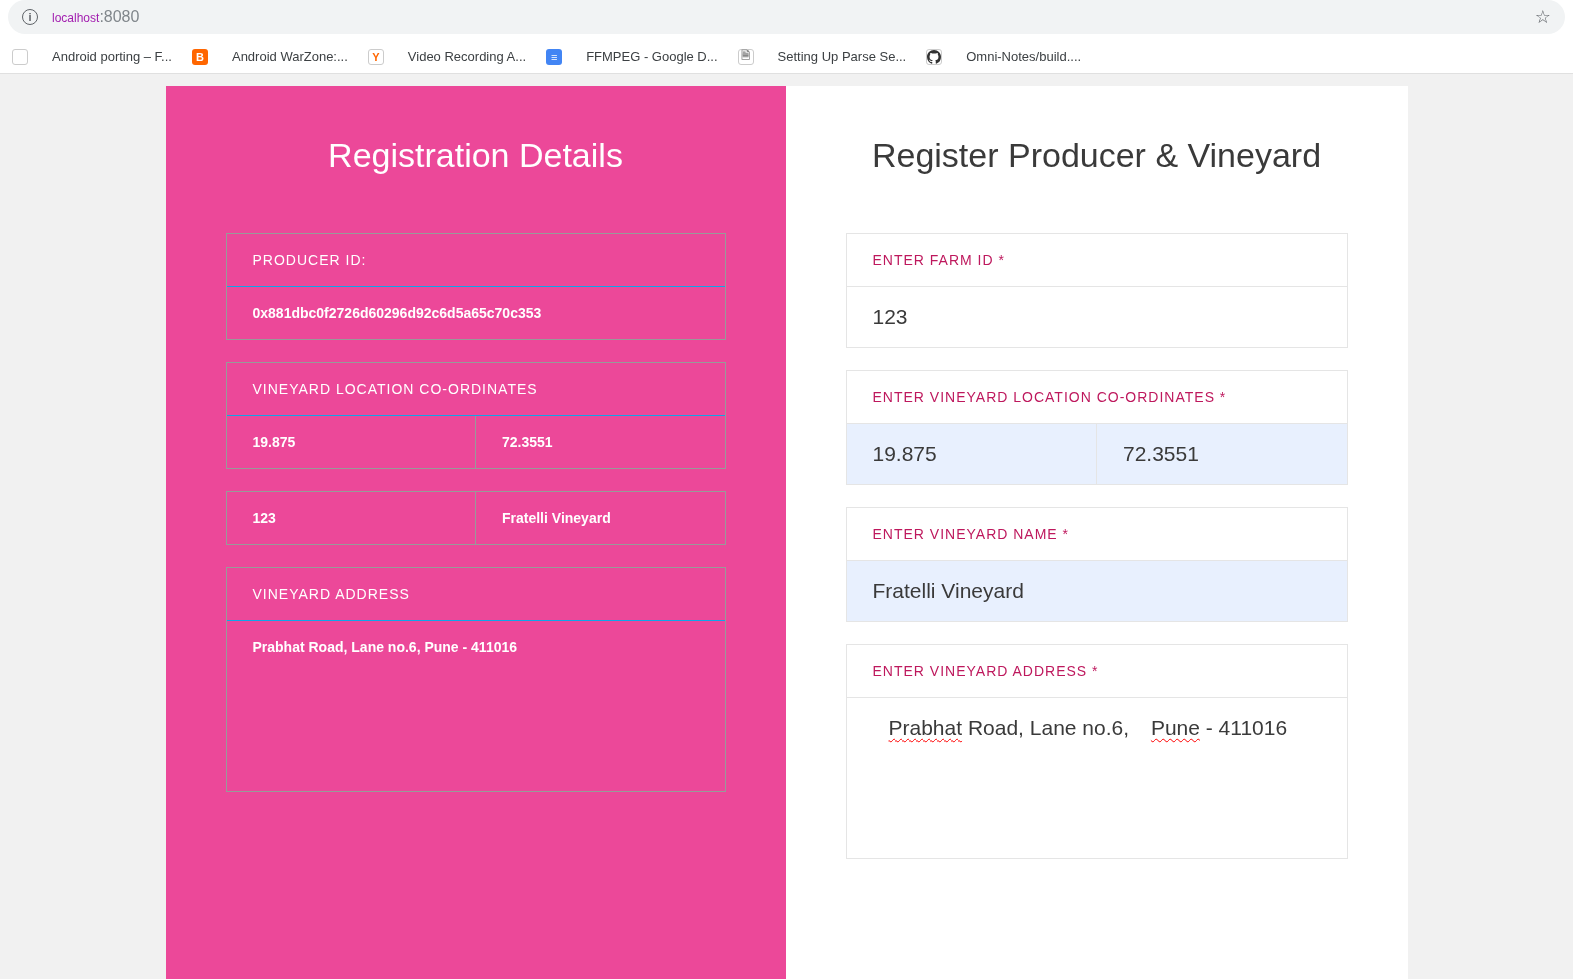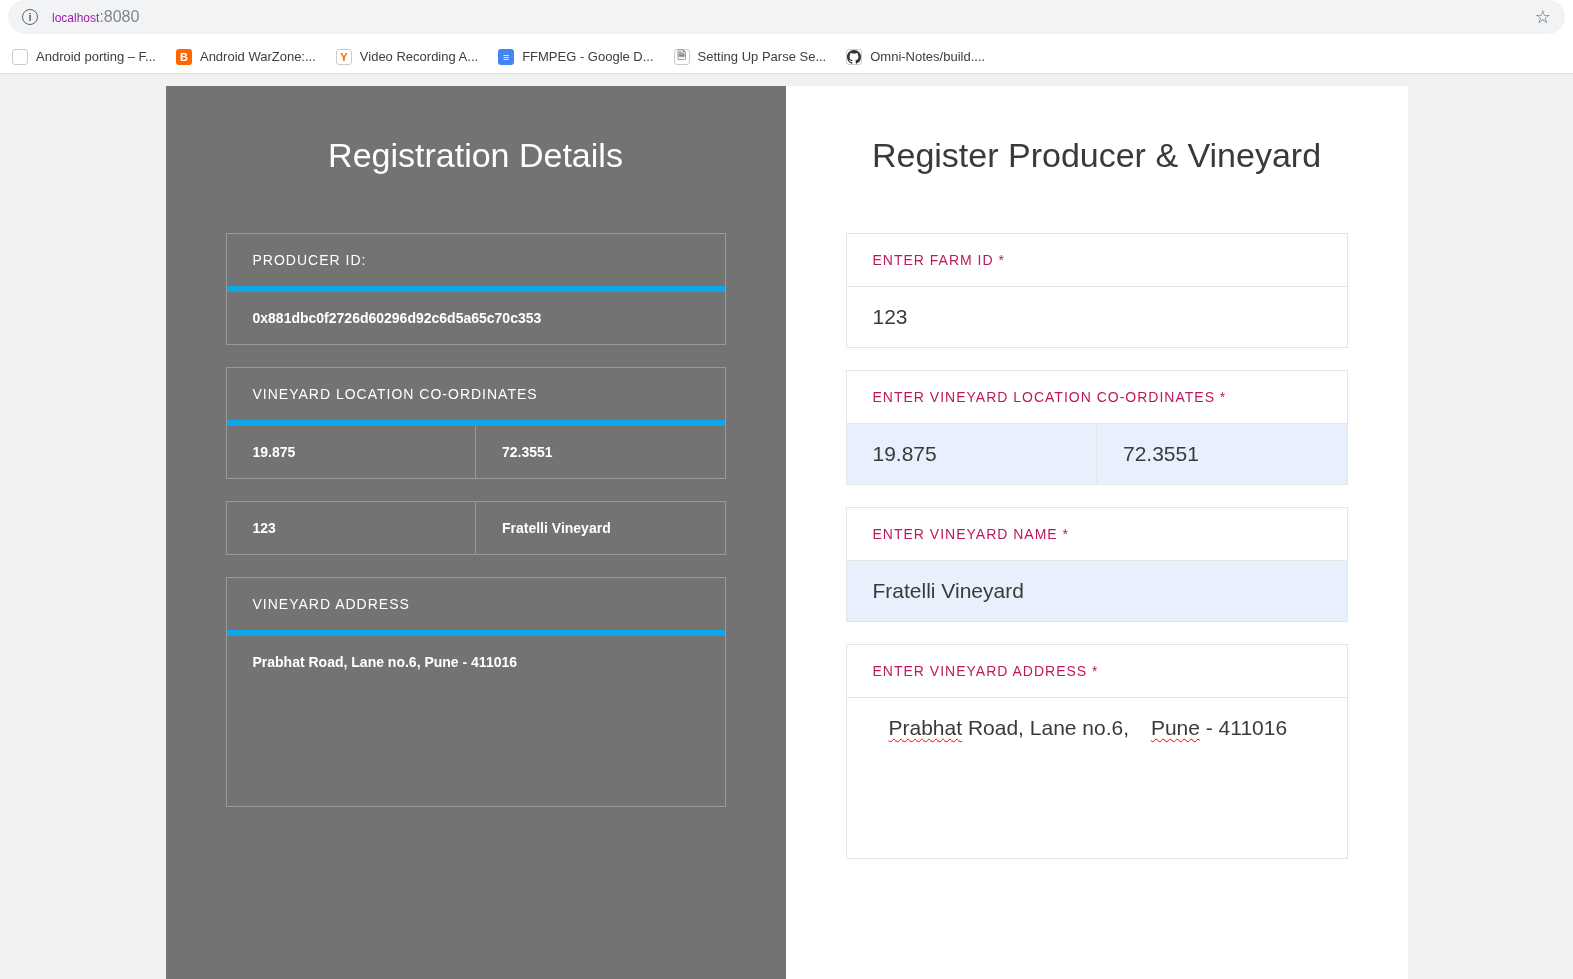--- a/index.html
+++ b/index.html
@@ -39,21 +39,21 @@
   display: flex;
   align-items: center;
   height: 34px;
   padding: 0 12px;
   gap: 20px;
   border-bottom: 1px solid #e0e0e0;
 }
 .bookmark {
   display: flex;
   align-items: center;
-  gap: 8px;
+  gap: 24px;
   font-size: 13px;
   color: #3c4043;
   white-space: nowrap;
 }
 .bm-icon {
   width: 16px;
   height: 16px;
   border-radius: 3px;
   display: flex;
   align-items: center;
@@ -65,21 +65,21 @@
 .page-bg { background: #f1f1f1; height: calc(100% - 74px); padding-top: 12px; }
 .container {
   width: 1242px;
   margin: 0 auto;
   display: flex;
   background: #fff;
   min-height: 100%;
 }
 .left-panel {
   width: 620px;
-  background: #737373;
+  background: #ec4899;
   color: #fff;
   padding: 50px 60px;
 }
 .right-panel {
   flex: 1;
   padding: 50px 60px;
   color: #4a4a4a;
 }
 .panel-title {
   font-size: 34px;
@@ -90,21 +90,21 @@
 }
 .right-panel .panel-title { color: #3a3a3a; }
 .info-table {
   border: 1px solid #999;
   margin-bottom: 22px;
 }
 .info-label {
   padding: 18px 26px;
   font-size: 14px;
   letter-spacing: 1px;
-  border-bottom: 6px solid #0ea5e9;
+  border-bottom: 1px solid #0ea5e9;
 }
 .info-value {
   padding: 18px 26px;
   font-size: 14px;
   white-space: nowrap;
   overflow: hidden;
   font-weight: bold;
 }
 .info-row { display: flex; }
 .info-row .info-value { flex: 1; }

